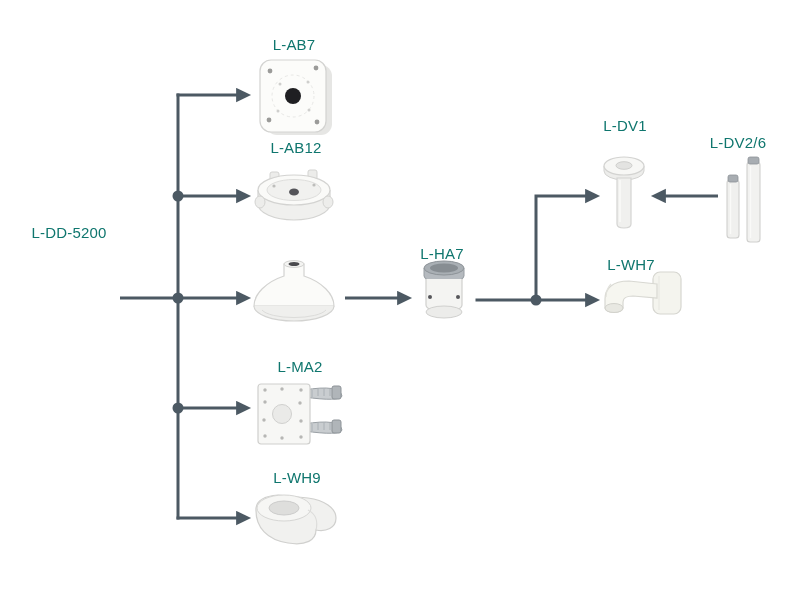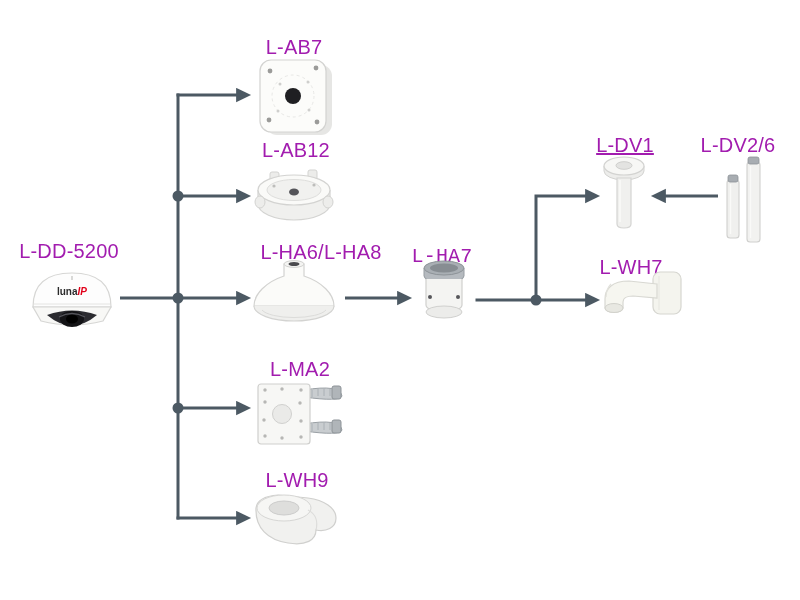--- a/index.html
+++ b/index.html
@@ -2,21 +2,21 @@
 <html><head>
 <meta charset="utf-8">
 <style>
   html,body{margin:0;padding:0;background:#ffffff;}
   #stage{
     position:relative;width:800px;height:600px;background:#ffffff;overflow:hidden;
     font-family:"Liberation Sans", sans-serif;
   }
   .node-label{
     position:absolute;transform:translateX(-50%);
-    font-size:20px;color:#a21caf;white-space:nowrap;letter-spacing:.2px;
+    font-size:15px;color:#0f766e;white-space:nowrap;letter-spacing:.2px;
   }
   .item{position:absolute;}
   svg{display:block;overflow:visible;}
   #connector-layer{position:absolute;left:0;top:0;}
 </style>
 </head>
 <body>
 
 <div id="stage">
 
@@ -45,46 +45,30 @@
       <path d="M718,196 H665" marker-end="url(#arrR)"></path>
     </g>
     <g fill="#4c5963" stroke="none">
       <circle cx="178" cy="196" r="5.5"></circle>
       <circle cx="178" cy="298" r="5.5"></circle>
       <circle cx="178" cy="408" r="5.5"></circle>
       <circle cx="536" cy="300" r="5.5"></circle>
     </g>
   </svg>
 
-  <div class="node-label" style="left:69px;top:240px;text-align:center;">L-DD-5200</div>
+  <div class="node-label" style="left:69px;top:224px;text-align:center;">L-DD-5200</div>
   <div class="node-label" style="left:294px;top:36px;">L-AB7</div>
   <div class="node-label" style="left:296px;top:139px;">L-AB12</div>
-  <div class="node-label" style="left:321px;top:241px;">L-HA6/L-HA8</div>
-  <div class="node-label" style="left:442px;top:245px;font-family:Liberation Mono, monospace;">L-HA7</div>
+  <div class="node-label" style="left:442px;top:245px;">L-HA7</div>
   <div class="node-label" style="left:300px;top:358px;">L-MA2</div>
   <div class="node-label" style="left:297px;top:469px;text-align:right;">L-WH9</div>
-  <div class="node-label" style="left:625px;top:134px;text-decoration:underline;">L-DV1</div>
+  <div class="node-label" style="left:625px;top:117px;">L-DV1</div>
   <div class="node-label" style="left:738px;top:134px;">L-DV2/6</div>
   <div class="node-label" style="left:631px;top:256px;">L-WH7</div>
 
-  <div class="item" style="left:26px;top:266px;">
-    <svg width="92" height="66" viewBox="0 0 92 66">
-      <path d="M7,41 Q7,7 46,7 Q85,7 85,41 Z" fill="#fdfdfd" stroke="#d6d6d4" stroke-width="1.2"></path>
-      <line x1="8" y1="38" x2="84" y2="38" stroke="#e4e4e2" stroke-width="1"></line>
-      <path d="M7,41 L85,41 L77,55 Q46,63 15,55 Z" fill="#f8f8f6" stroke="#d6d6d4" stroke-width="1.2"></path>
-      <path d="M21,49 Q46,70 71,49 Q46,40 21,49 Z" fill="#2b2b30"></path>
-      <ellipse cx="46" cy="53" rx="12" ry="8" fill="#131316"></ellipse>
-      <ellipse cx="46" cy="53" rx="6" ry="4.5" fill="#000"></ellipse>
-      <path d="M33,51 Q46,44 59,51" fill="none" stroke="#55555c" stroke-width="1.4"></path>
-      <line x1="46" y1="10" x2="46" y2="14" stroke="#c9c9c7" stroke-width="1.4"></line>
-      <text x="46" y="29" text-anchor="middle" font-size="10" font-family="Liberation Sans, sans-serif">
-        <tspan fill="#2b2b2b" font-weight="bold">luna</tspan><tspan fill="#e2001a" font-weight="bold" font-style="italic">IP</tspan>
-      </text>
-    </svg>
-  </div>
 
   <div class="item" style="left:256px;top:56px;">
     <svg width="80" height="84" viewBox="0 0 80 84">
       <rect x="10" y="9" width="66" height="70" rx="11" fill="#e6e6e4"></rect>
       <rect x="4" y="4" width="66" height="72" rx="11" fill="#fcfcfa" stroke="#d3d3d1" stroke-width="1.2"></rect>
       <circle cx="37" cy="40" r="21" fill="none" stroke="#e8e8e6" stroke-width="1" stroke-dasharray="3 3"></circle>
       <circle cx="37" cy="40" r="8" fill="#1f1f22"></circle>
       <circle cx="14" cy="15" r="2.4" fill="#9b9b99"></circle>
       <circle cx="60" cy="12" r="2.4" fill="#9b9b99"></circle>
       <circle cx="13" cy="64" r="2.4" fill="#9b9b99"></circle>

